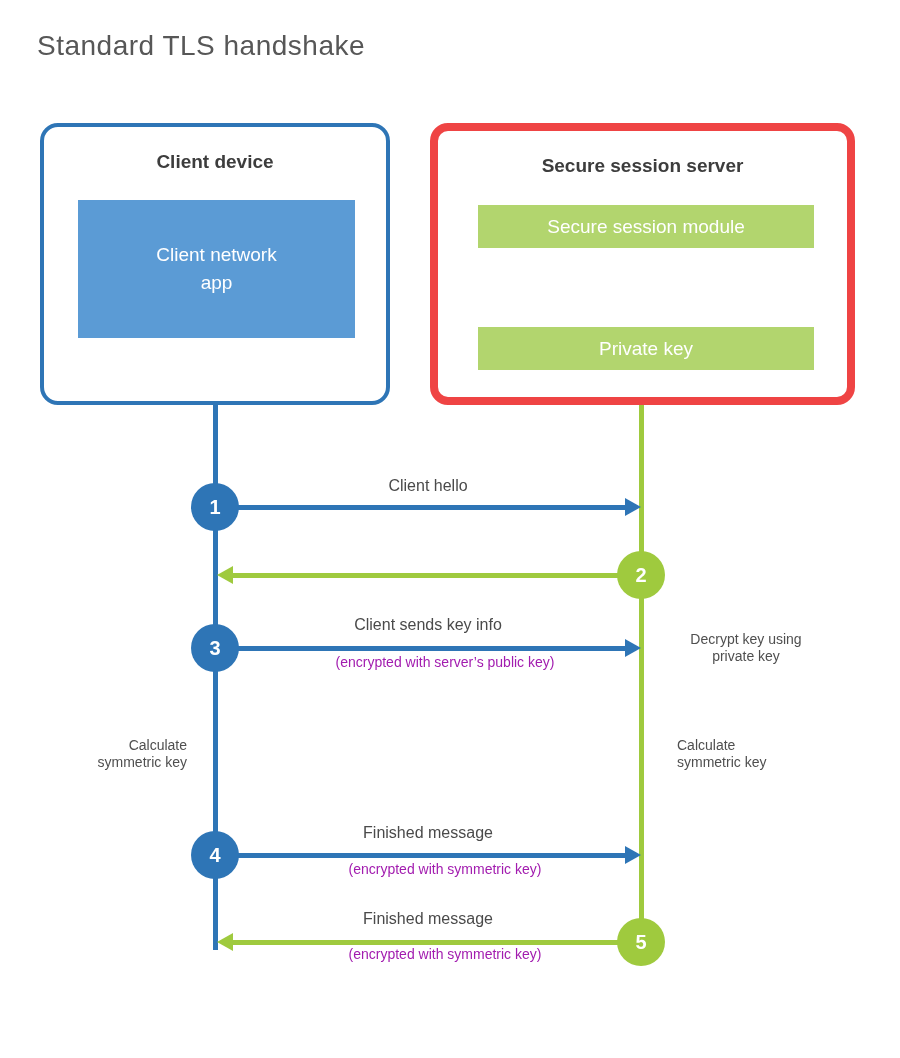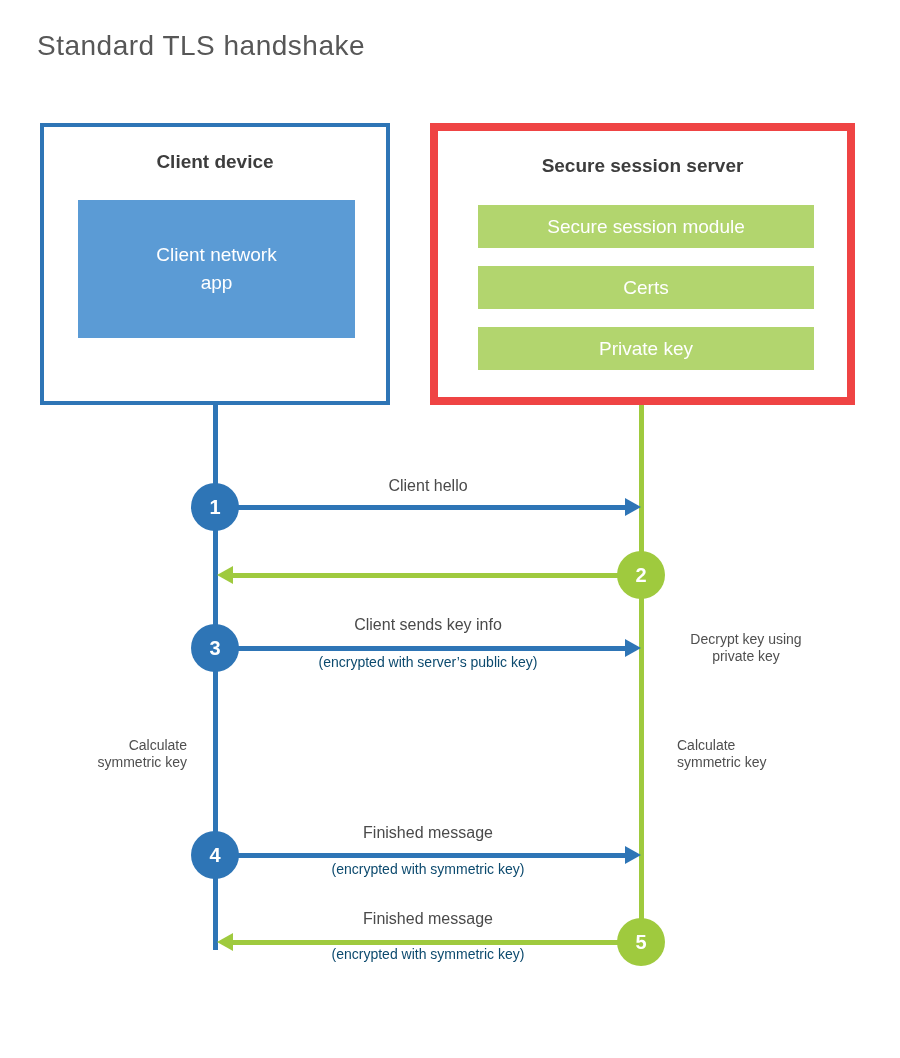--- a/index.html
+++ b/index.html
@@ -6,21 +6,21 @@
   .canvas {
     position:relative; width:900px; height:1058px; background:#ffffff;
     font-family:"Liberation Sans", sans-serif; overflow:hidden;
   }
   .page-title {
     position:absolute; left:37px; top:30px;
     font-size:28px; font-weight:300; color:#575757; letter-spacing:0.5px;
   }
 
   
-  .actor-box { position:absolute; top:123px; height:282px; background:#fff; box-sizing:border-box; }
+  .actor-box { position:absolute; top:123px; height:282px; background:#fff; box-sizing:border-box;border-radius:18px; }
   .actor-box.client { left:40px;  width:350px; border:4px solid #2e75b6; }
   .actor-box.server { left:430px; width:425px; border:8px solid #ef4444; }
   .box-heading {
     margin-top:24px; text-align:center;
     font-size:19px; font-weight:bold; color:#3d3d3d;
   }
   .client-app-rect {
     position:absolute; left:34px; top:73px; width:277px; height:138px;
     background:#5b9bd5; display:flex; align-items:center; justify-content:center;
   }
@@ -73,22 +73,22 @@
   .badge-3 { left:191px; top:624px; }
   .badge-4 { left:191px; top:831px; }
   .badge-5 { left:617px; top:918px; }
 
   
   .msg-label {
     position:absolute; left:215px; width:426px; text-align:center;
     font-size:16px; color:#4a4a4a; z-index:2;
   }
   .msg-sub {
-    position:absolute; left:215px; width:426px; text-align:center;
-    font-size:14px; color:#0c4a6e; z-index:2;
+    position:absolute; left:232px; width:426px; text-align:center;
+    font-size:14px; color:#a21caf; z-index:2;
   }
   .lbl-1 { top:477px; }
   .lbl-2 { top:546px; }
   .lbl-3 { top:616px; }
   .sub-3 { top:654px; }
   .lbl-4 { top:824px; }
   .sub-4 { top:861px; }
   .lbl-5 { top:910px; }
   .sub-5 { top:946px; }
 
@@ -109,23 +109,20 @@
     <div class="box-heading">Client device</div>
     <div class="client-app-rect">
       <div class="app-text">Client network app</div>
     </div>
   </div>
 
   <div class="actor-box server">
     <div class="box-heading">Secure session server</div>
     <div class="server-module m0">
       <span>Secure session module</span>
-    </div>
-    <div class="server-module m1">
-      <span>Certs</span>
     </div>
     <div class="server-module m2">
       <span>Private key</span>
     </div>
   </div>
 
   <div class="lifeline blue"></div>
   <div class="lifeline green"></div>
 
   <div class="msg-label lbl-1">Client hello</div>

